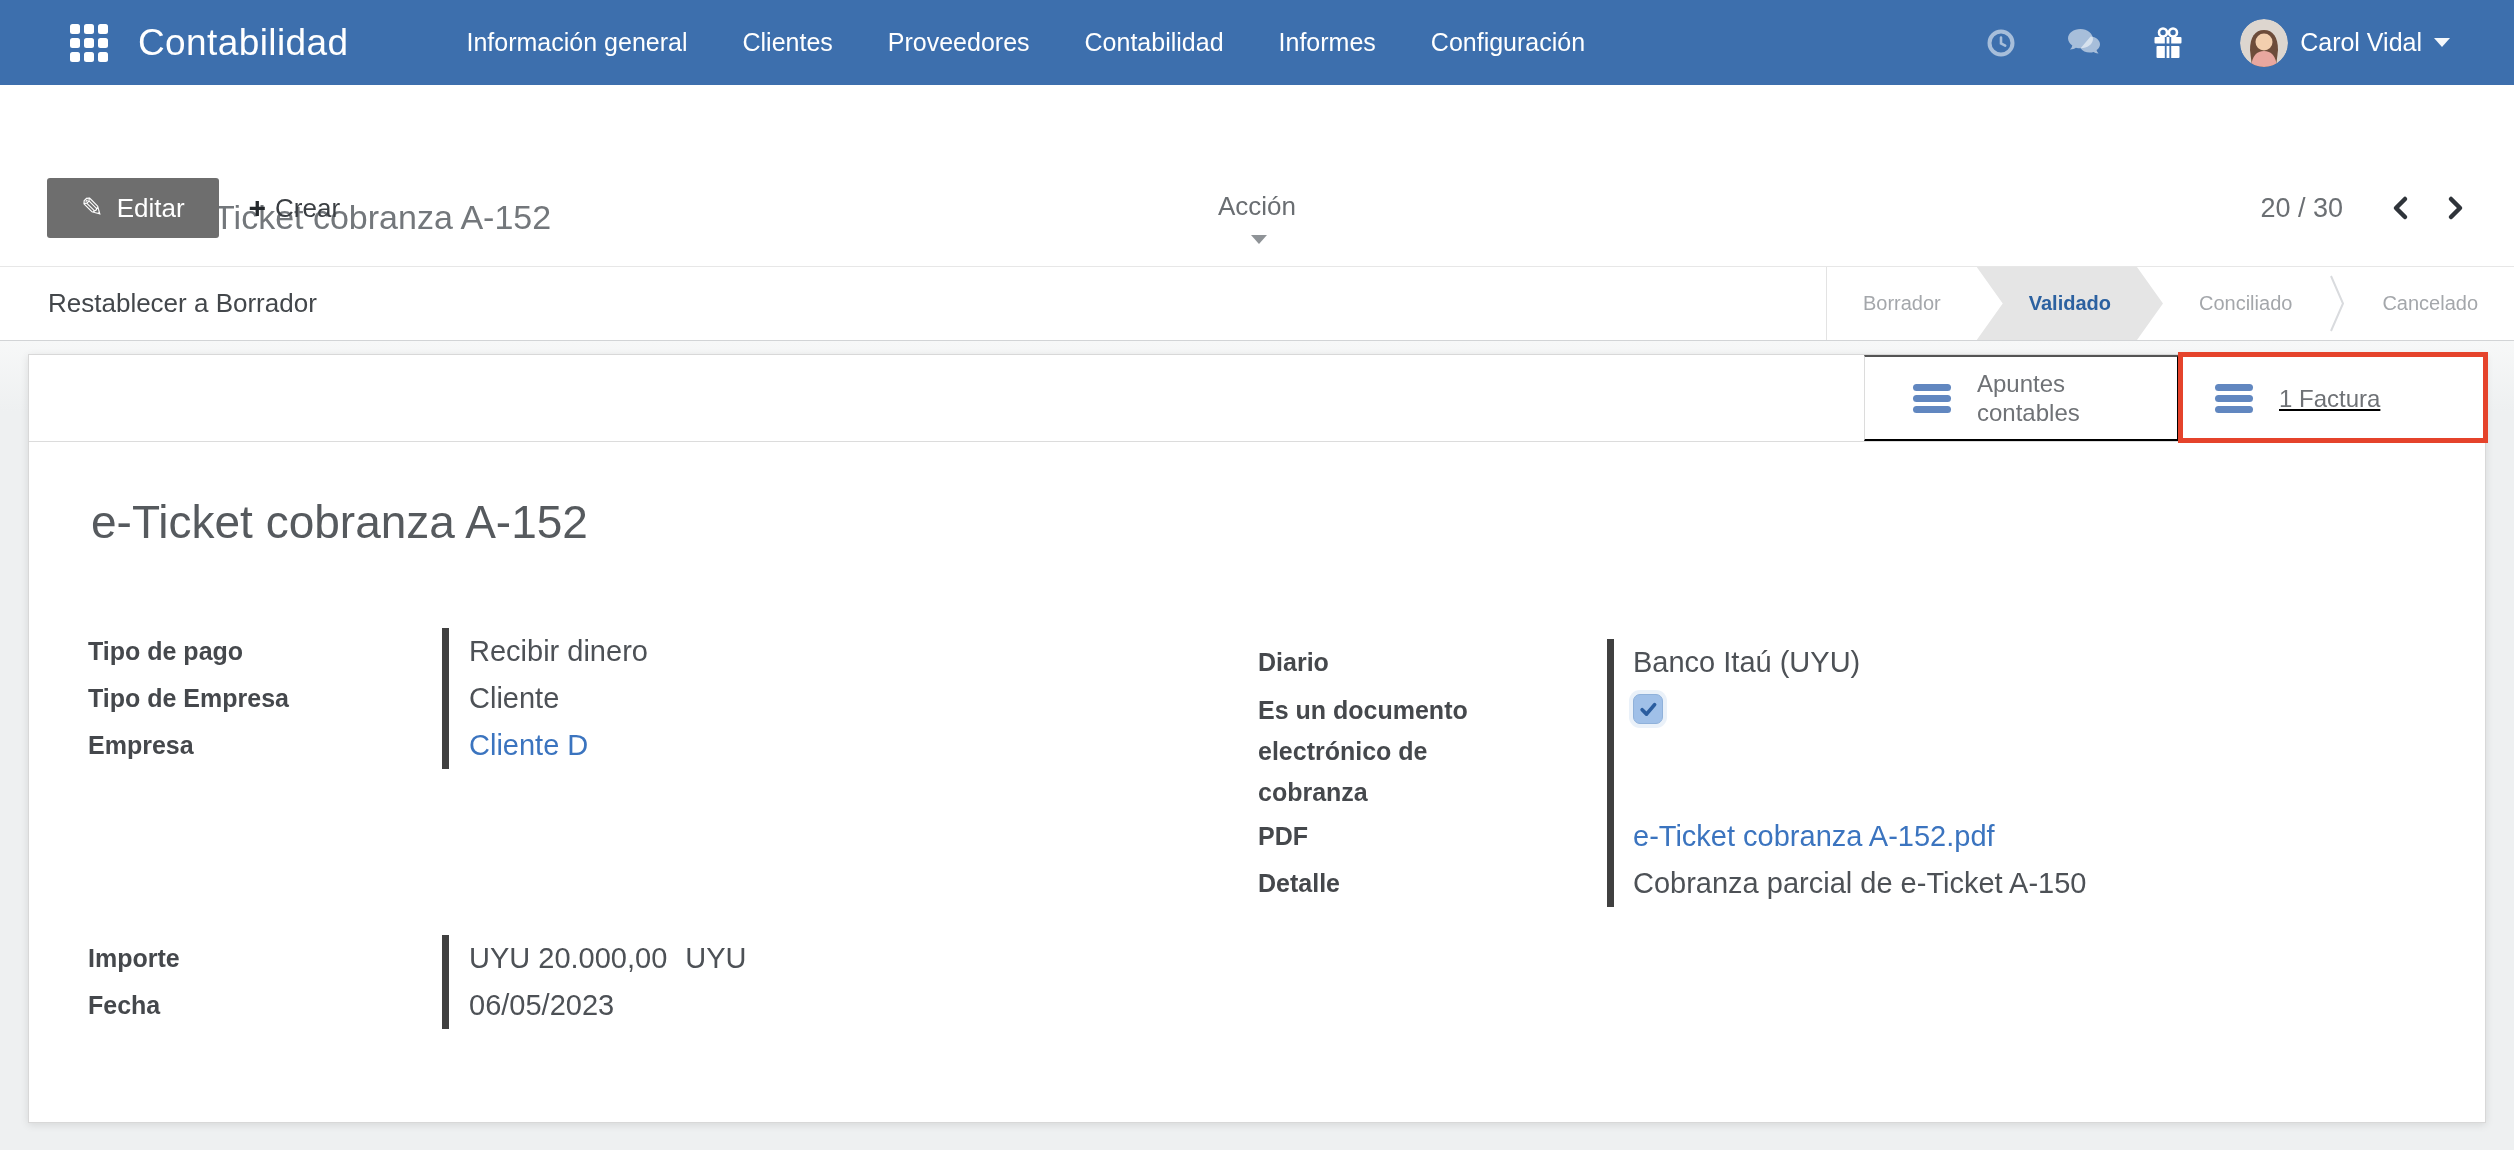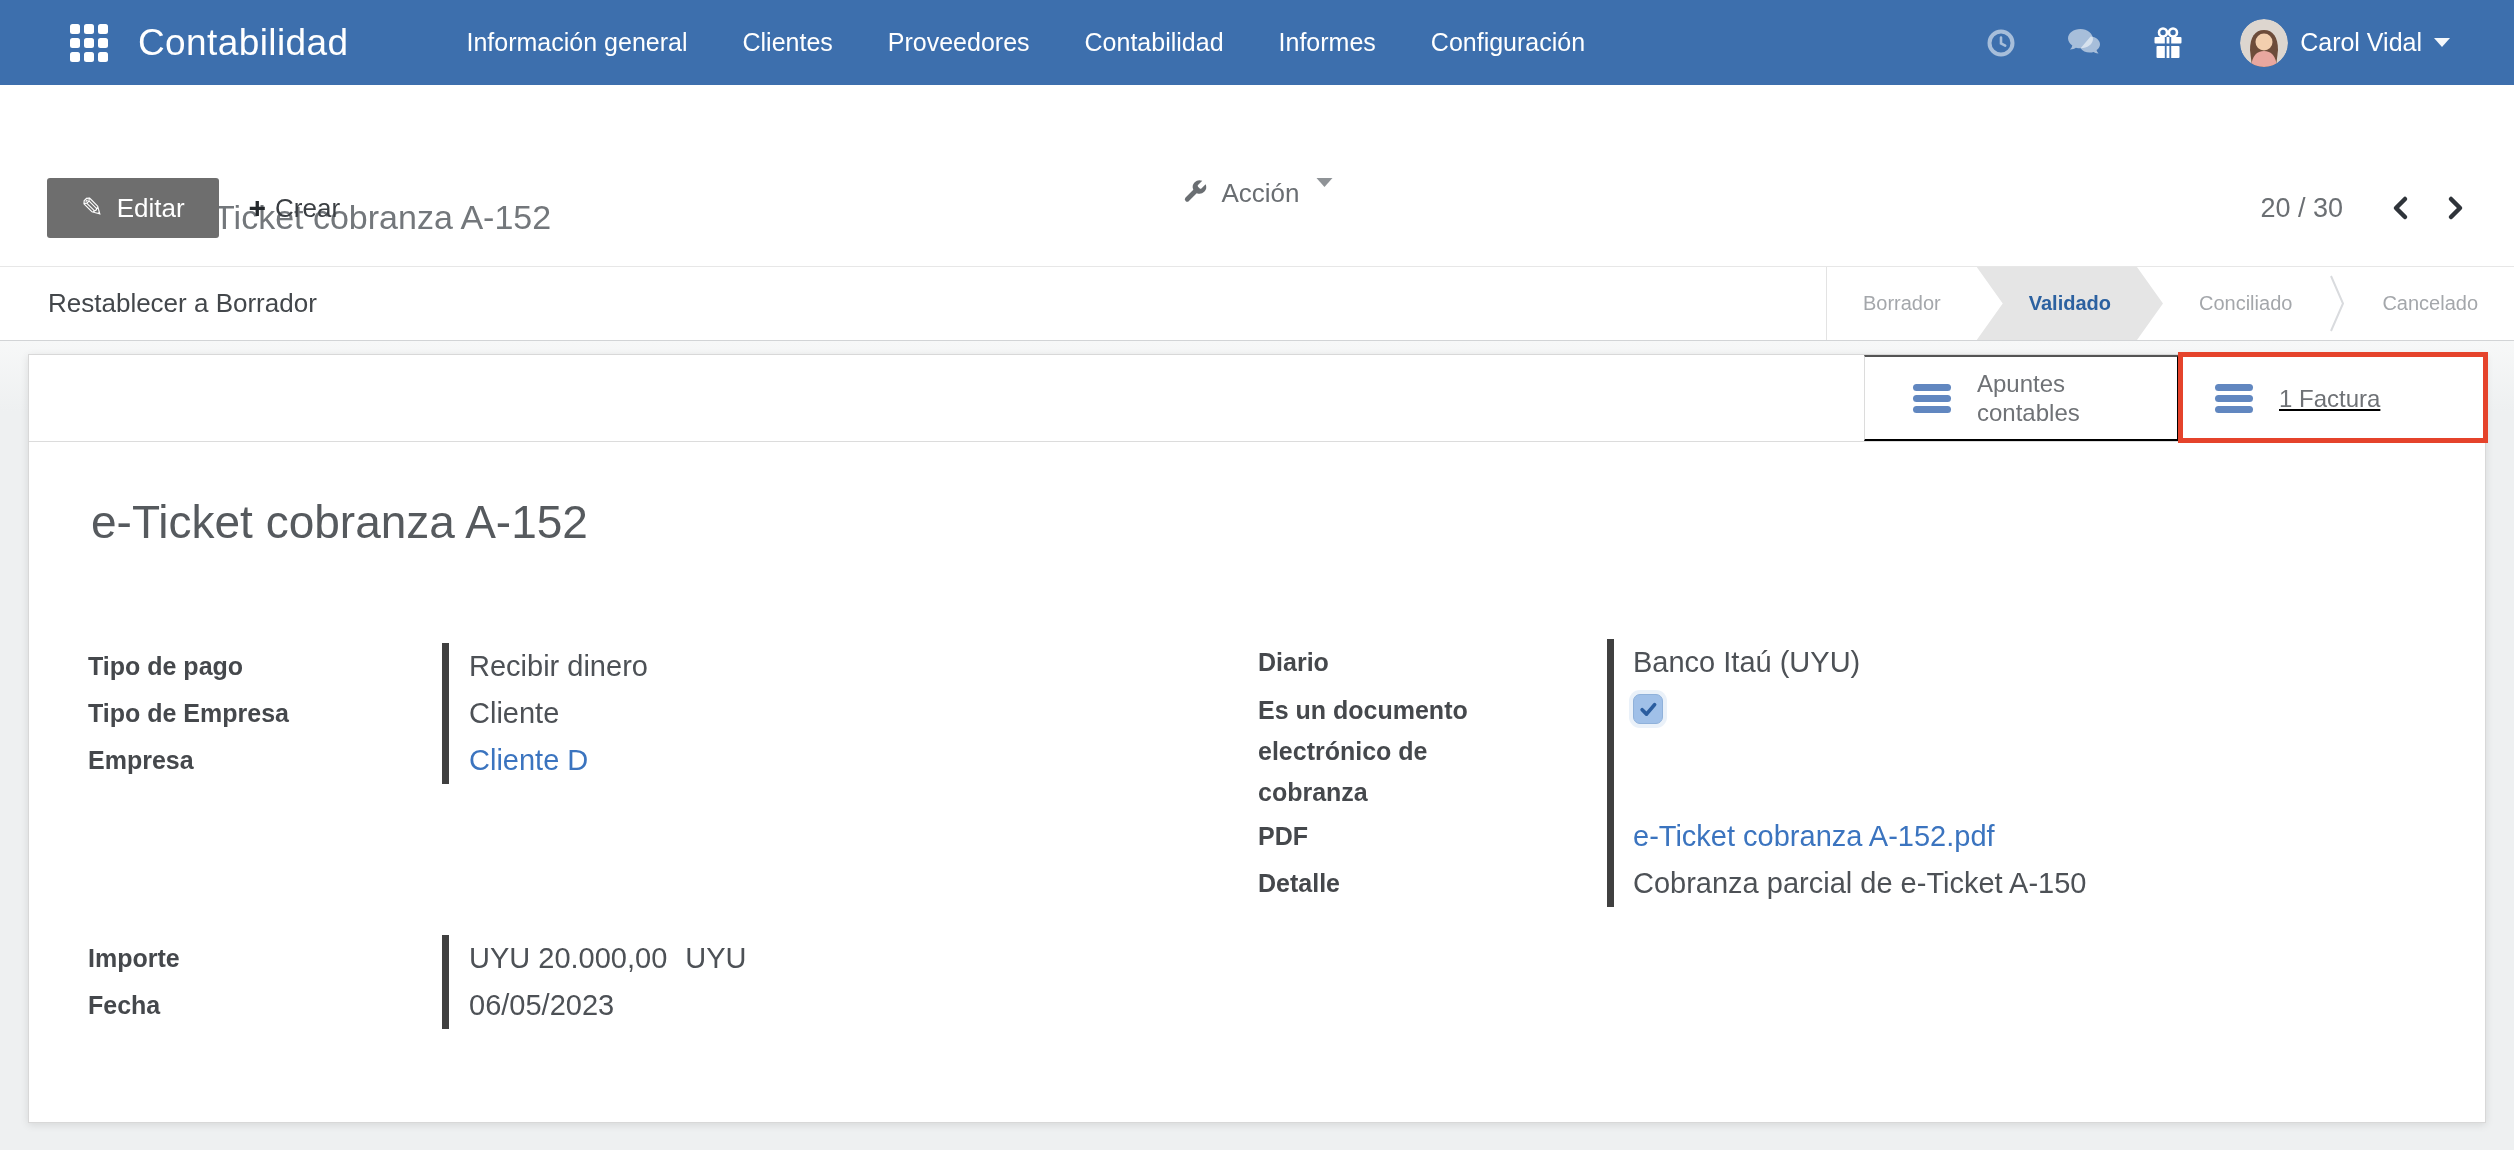--- a/index.html
+++ b/index.html
@@ -28,21 +28,21 @@
   
   .control-panel { position:relative; height:181px; background:#fff; }
   .breadcrumb { position:absolute; left:50px; top:108px; font-size:34px; line-height:48px; color:#73777b; }
   .breadcrumb .bc-parent { color:#73777b; text-decoration:none; cursor:pointer; }
   .breadcrumb .bc-sep { margin:0 14px; }
   .cp-buttons { position:absolute; left:47px; top:93px; height:60px; display:flex; align-items:center; }
   .btn-edit { display:inline-flex; align-items:center; gap:13px; height:60px; padding:0 34px; background:#6e6e6e; color:#fff; border:none; border-radius:3px; font-size:26px; cursor:pointer; font-family:inherit; }
   .btn-edit .pencil { font-size:27px; line-height:1; }
   .btn-create { display:inline-flex; align-items:center; gap:9px; margin-left:30px; background:none; border:none; font-size:26px; color:#3a3e42; cursor:pointer; font-family:inherit; }
   .btn-create .plus { font-size:30px; font-weight:700; color:#24282c; line-height:1; }
-  .cp-action { position:absolute; left:50%; transform:translateX(-50%); top:93px; height:60px; display:flex; align-items:flex-start; gap:13px; background:none; border:none; cursor:pointer; font-family:inherit; font-size:26px; color:#6a6e72; }
+  .cp-action { position:absolute; left:50%; transform:translateX(-50%); top:93px; height:60px; display:flex; align-items:center; gap:13px; background:none; border:none; cursor:pointer; font-family:inherit; font-size:26px; color:#6a6e72;flex-direction:column; }
   .cp-action .a-caret { width:0; height:0; border-left:8px solid transparent; border-right:8px solid transparent; border-top:9px solid #8f9397; margin-left:4px; }
   .cp-pager { position:absolute; right:47px; top:93px; height:60px; display:flex; align-items:center; }
   .pager-value { font-size:27px; color:#6b6f73; cursor:pointer; }
   .pg-btn { background:none; border:none; cursor:pointer; padding:0; display:flex; align-items:center; }
   .pg-prev { margin-left:46px; } .pg-next { margin-left:30px; }
 
   
   .statusbar { position:relative; height:75px; background:#fff; border-top:1px solid #e7e7e7; border-bottom:1px solid #d2d4d6; display:flex; }
   .btn-reset { position:absolute; left:48px; top:0; height:73px; background:none; border:none; font-family:inherit; font-size:26px; color:#43474b; cursor:pointer; }
   .steps { position:absolute; right:0; top:0; height:73px; display:flex; align-items:stretch; border-left:1px solid #e3e3e3; }
@@ -59,21 +59,21 @@
   .stat-btn.factura { width:306px; padding-left:35px;text-decoration:underline; }
   .bars-icon { width:38px; height:29px; display:flex; flex-direction:column; justify-content:space-between; flex:0 0 auto; }
   .bars-icon i { height:7px; border-radius:3.5px; background:#6187c0; }
   .stat-label { font-size:24px; line-height:29px; color:#6f7276; margin-left:26px; text-align:left; }
   .stat-btn.apuntes .stat-label { width:135px; }
   .annotation-box { position:absolute; left:2149px; top:-3px; width:310px; height:91px; border:5px solid #e5432b; pointer-events:none; z-index:5; }
 
   .sheet-title { position:absolute; left:62px; top:134px; font-size:46px; line-height:66px; font-weight:400; color:#565a5e; }
 
   .o-group { position:absolute; display:flex; flex-direction:column; }
-  .g-left1 { left:59px; top:288px; width:900px; }
+  .g-left1 { left:59px; top:273px; width:900px; }
   .g-left2 { left:59px; top:580px; width:900px; }
   .g-right { left:1229px; top:284px; width:1000px; }
   .o-row { display:flex; align-items:stretch; min-height:47px; }
   .o-lbl { flex:0 0 auto; font-weight:700; color:#45484c; font-size:25px; line-height:47px; padding-right:20px; }
   .g-left1 .o-lbl, .g-left2 .o-lbl { width:306px; }
   .g-right .o-lbl { width:301px; }
   .o-lbl.multi { line-height:41px; padding-top:4px; }
   .o-val { flex:1 1 auto; border-left:7px solid #404040; padding-left:20px; font-size:29px; line-height:47px; color:#4d5156;margin-left:48px; }
   .g-right .o-val { padding-left:19px; }
   a.o-link { color:#3b74bf; text-decoration:none; cursor:pointer; }

